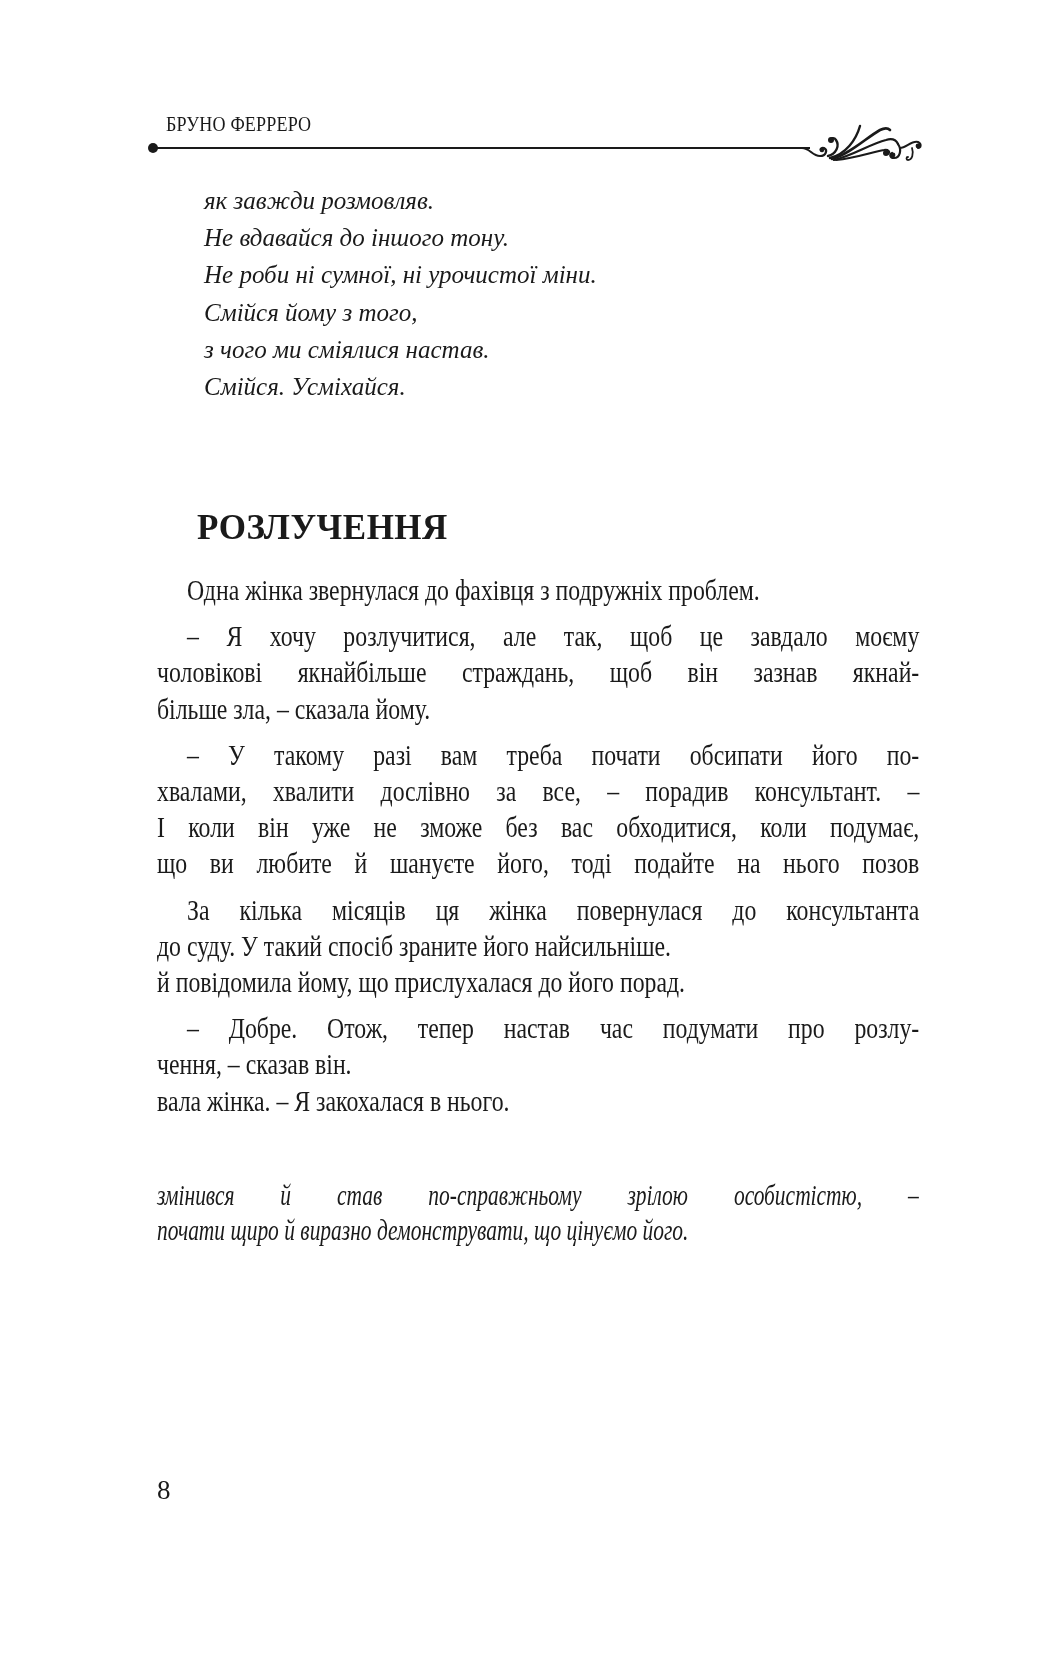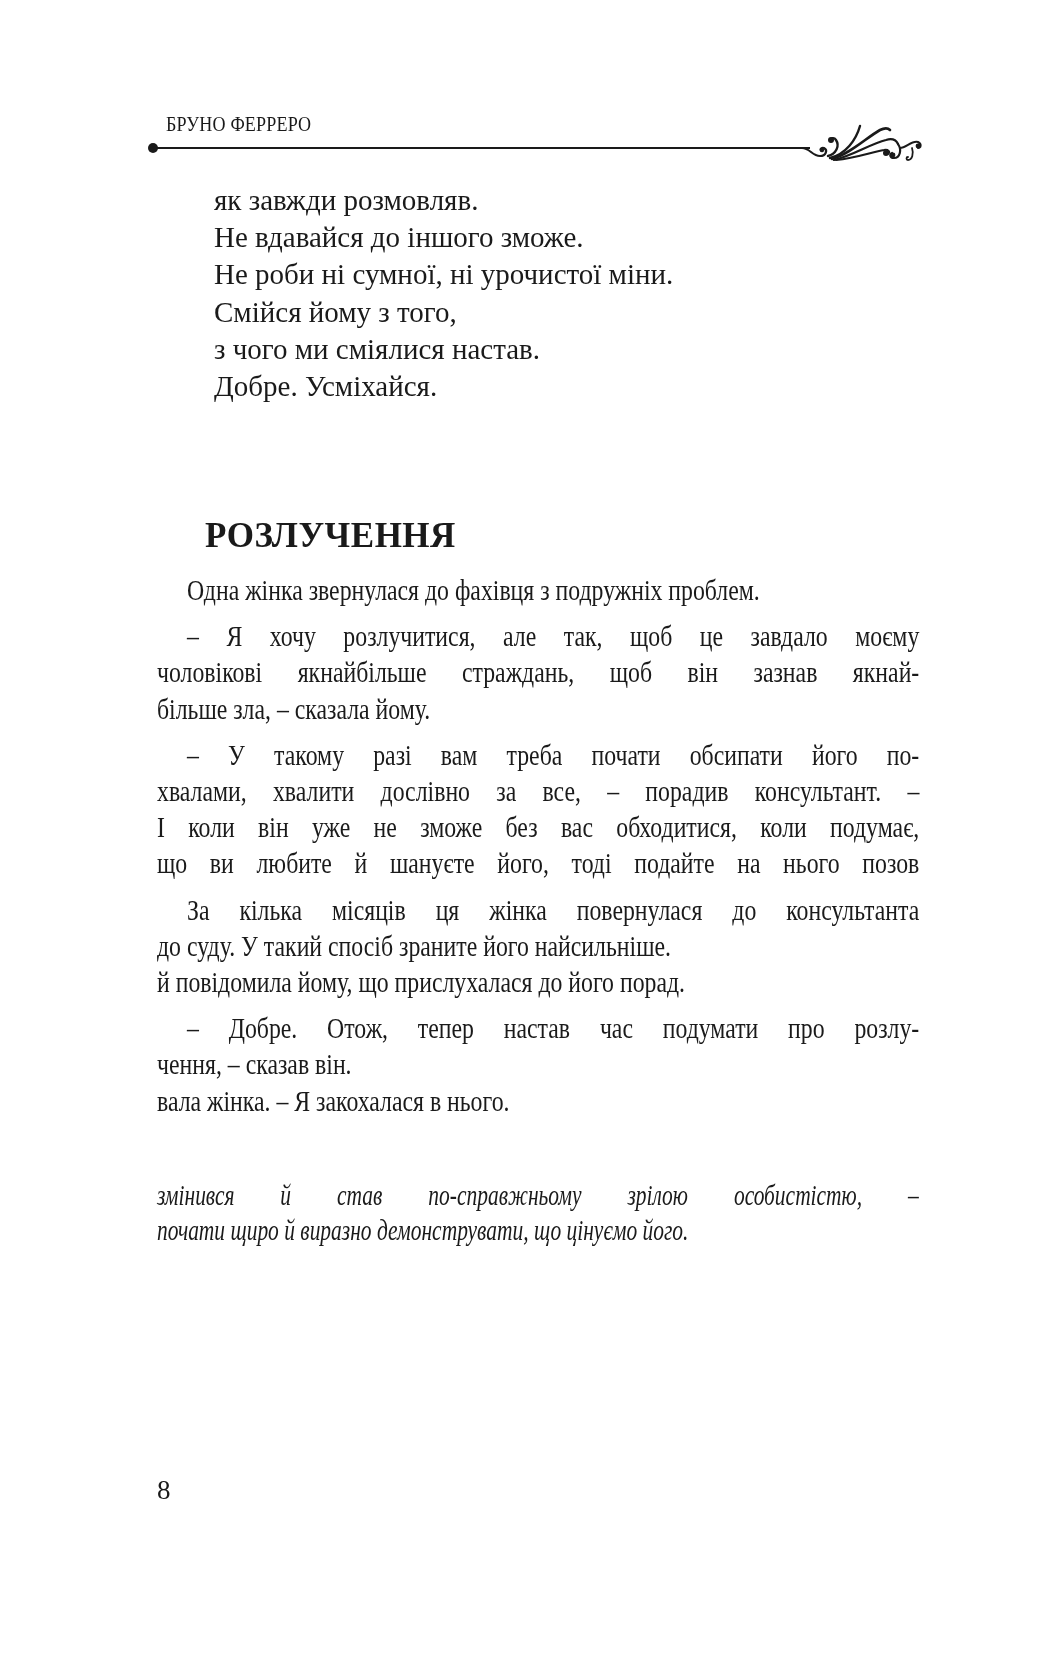--- a/index.html
+++ b/index.html
@@ -44,23 +44,24 @@
     }
     .ornament {
       position: absolute;
       left: 800px;
       top: 118px;
       width: 125px;
       height: 46px;
     }
     .poem {
       position: absolute;
-      left: 214px;
+      left: 204px;
       top: 182px;
-      font-size: 29px;
+      font-style: italic;
+      font-size: 25px;
       line-height: 37.2px;
       white-space: nowrap;
     }
     .poem div { margin: 0; }
     .section-title {
       position: absolute;
       left: 197px;
       top: 508px;
       font-size: 35px;
       font-weight: bold;
@@ -156,28 +157,28 @@
   <circle cx="86" cy="35" r="3" fill="#1a1a1a" stroke="none"></circle>
   <path d="M98 26 C 102 32, 100 40, 94 40 C 90 40, 89 36, 92 35" stroke-width="2.2"></path>
   <circle cx="93" cy="37" r="2.4" fill="#1a1a1a" stroke="none"></circle>
   <path d="M100 30 C 106 30, 112 22, 118 24 C 122 26, 121 30, 118 30" stroke-width="2"></path>
   <circle cx="118" cy="28" r="2.4" fill="#1a1a1a" stroke="none"></circle>
   <path d="M112 30 C 114 36, 112 42, 108 42 C 106 42, 106 39, 108 39" stroke-width="1.8"></path>
 </svg>
 
 <div class="poem">
   <div>як завжди розмовляв.</div>
-  <div>Не вдавайся до іншого зможе.</div>
+  <div>Не вдавайся до іншого тону.</div>
   <div>Не роби ні сумної, ні урочистої міни.</div>
   <div>Смійся йому з того,</div>
   <div>з чого ми сміялися настав.</div>
-  <div>Добре. Усміхайся.</div>
+  <div>Смійся. Усміхайся.</div>
 </div>
 
-<h2 class="section-title" style="margin:8px;">РОЗЛУЧЕННЯ</h2>
+<h2 class="section-title" style="margin:0;">РОЗЛУЧЕННЯ</h2>
 
 <div class="body-text" id="story-body">
     <span class="line indent last"><span class="inner">Одна жінка звернулася до фахівця з подружніх проблем.</span></span>
     <span class="line indent"><span class="inner">– Я хочу розлучитися, але так, щоб це завдало моєму</span></span>
     <span class="line"><span class="inner">чоловікові якнайбільше страждань, щоб він зазнав якнай-</span></span>
     <span class="line last"><span class="inner">більше зла, – сказала йому.</span></span>
     <span class="line indent"><span class="inner">– У такому разі вам треба почати обсипати його по-</span></span>
     <span class="line"><span class="inner">хвалами, хвалити дослівно за все, – порадив консультант. –</span></span>
     <span class="line"><span class="inner">І коли він уже не зможе без вас обходитися, коли подумає,</span></span>
     <span class="line"><span class="inner">що ви любите й шануєте його, тоді подайте на нього позов</span></span>

